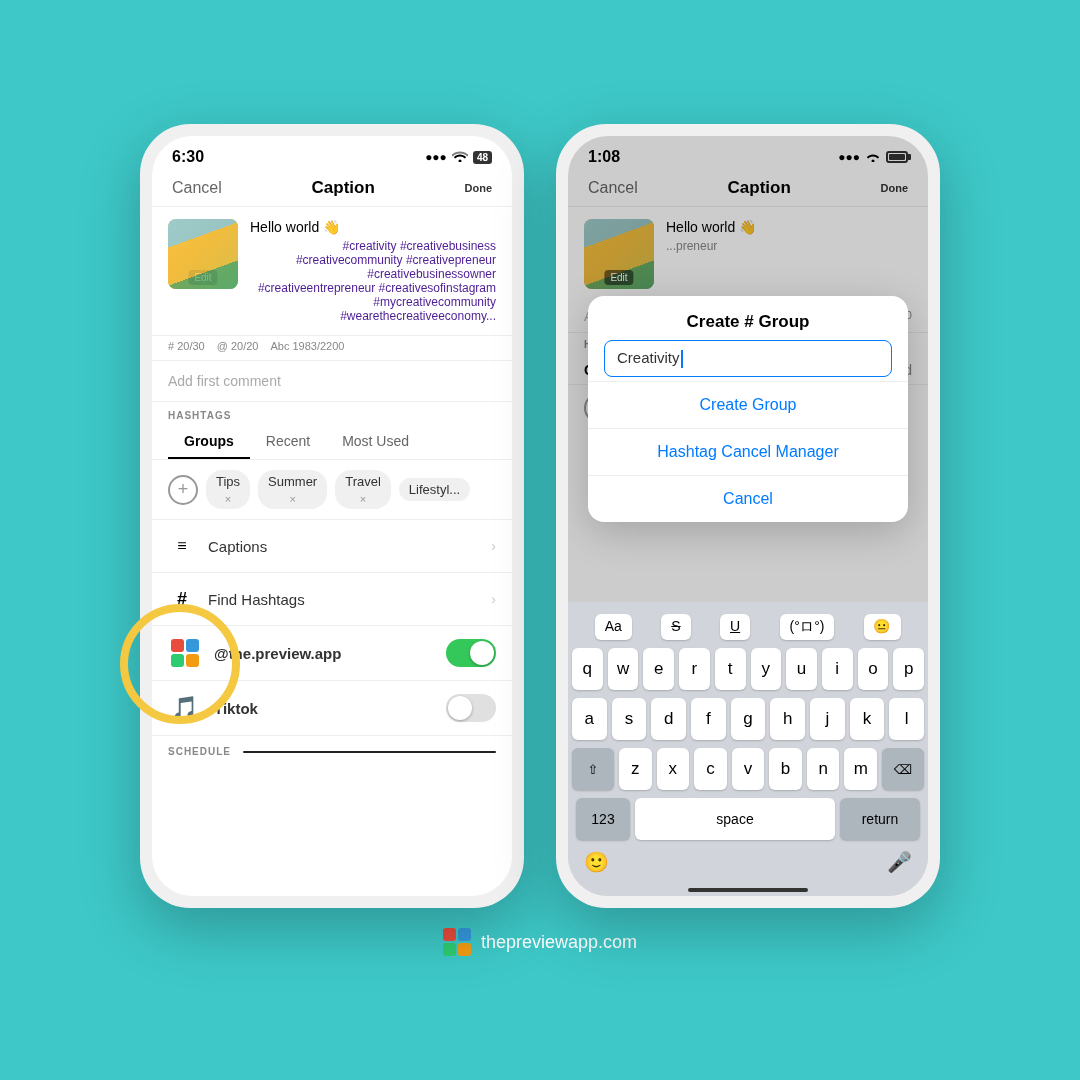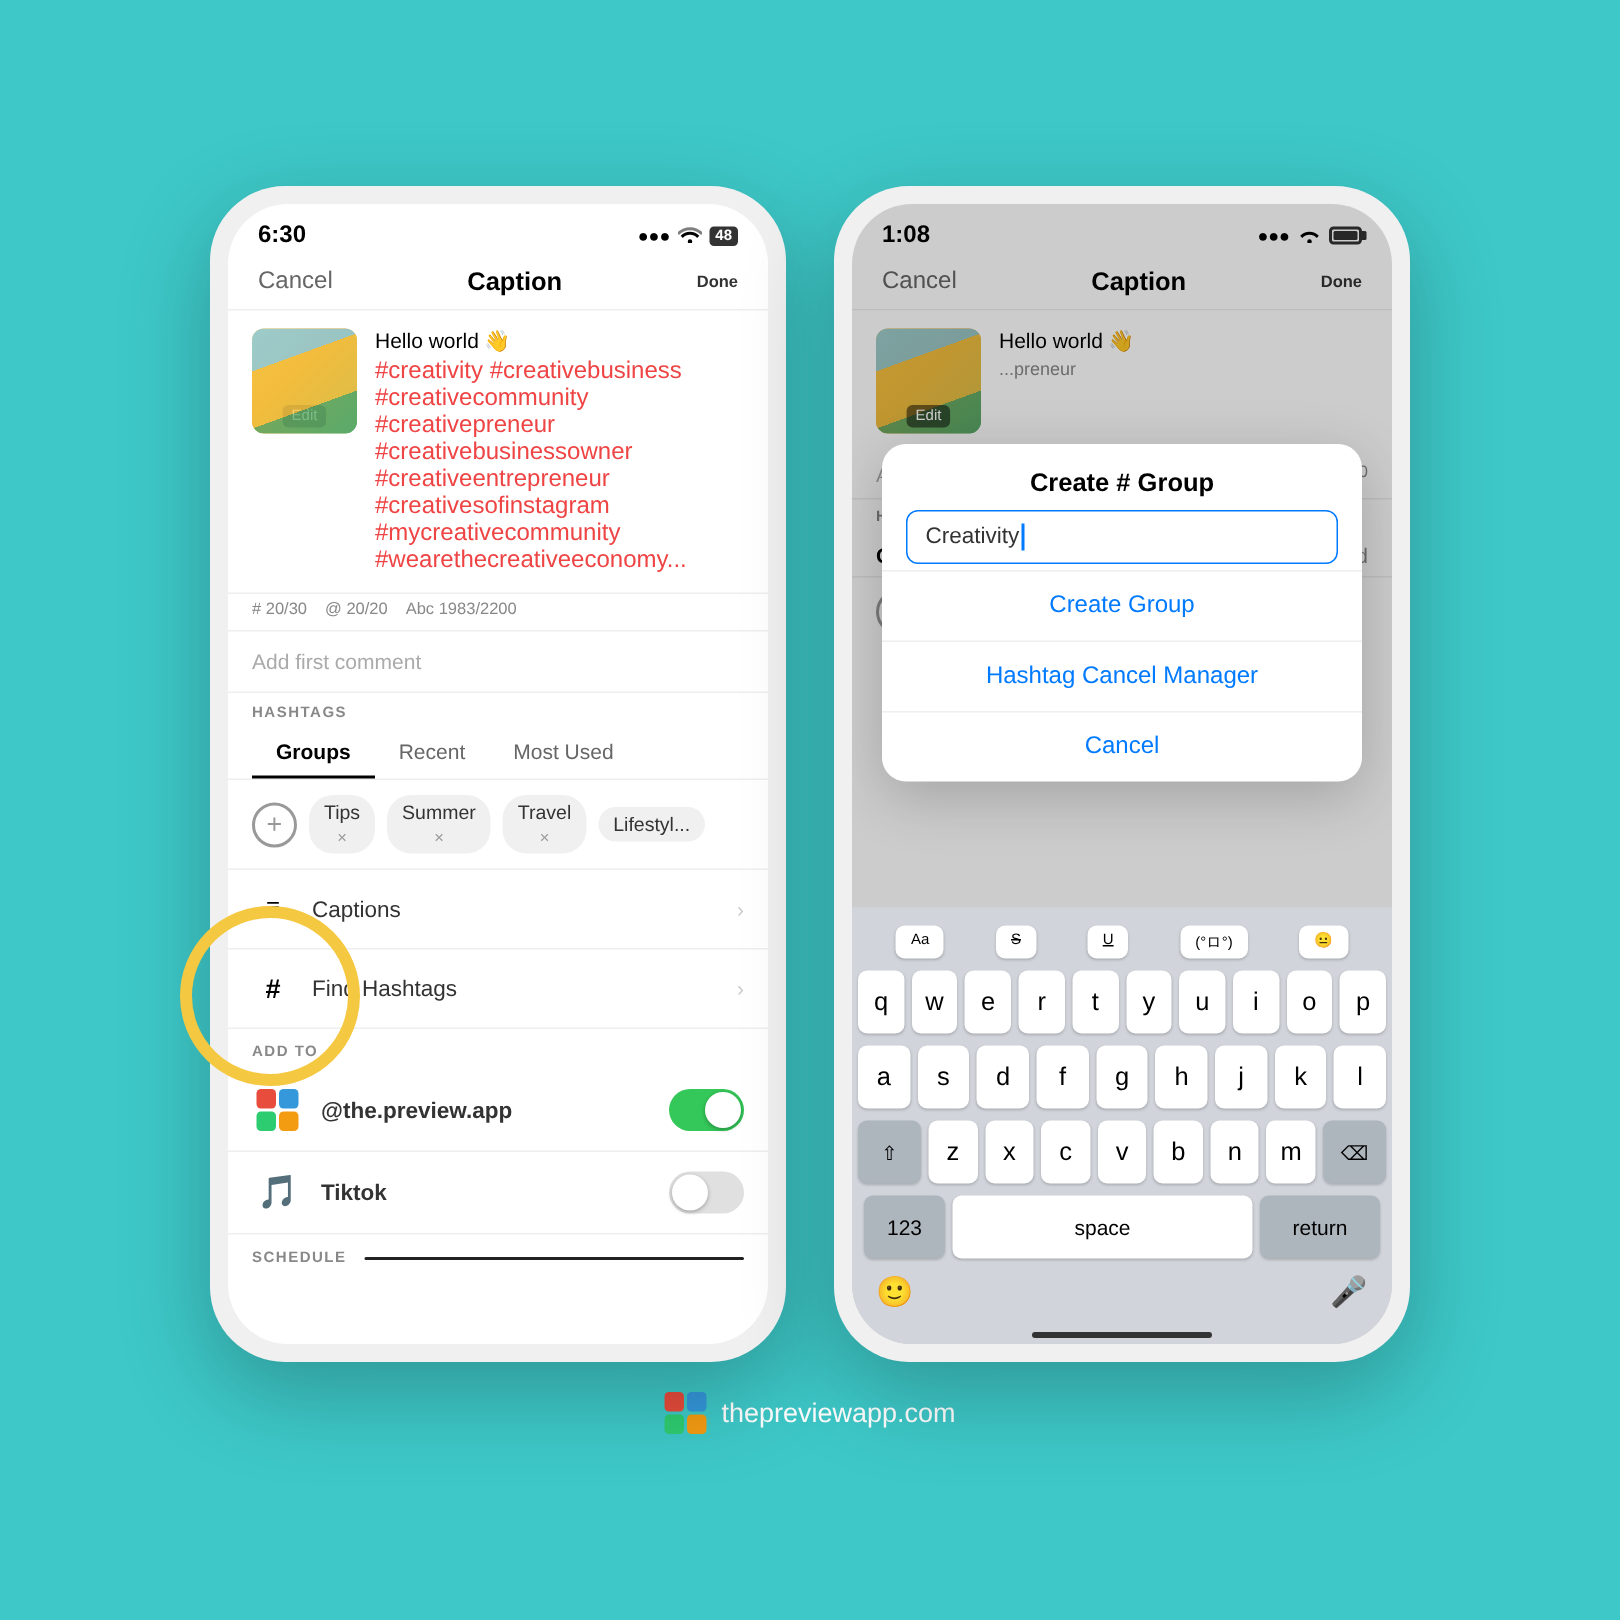--- a/index.html
+++ b/index.html
@@ -88,21 +88,21 @@
       bottom: 4px;
       left: 50%;
       transform: translateX(-50%);
       background: rgba(0,0,0,0.5);
       color: #fff;
       font-size: 10px;
       padding: 2px 6px;
       border-radius: 4px;
     }
     .caption-hello { font-size: 14px; margin-bottom: 4px; }
-    .caption-hashtags { color: #ef4444; font-size: 16px; }
+    .caption-hashtags { color: #4c1d95; font-size: 12px; text-align: right; }
     .caption-stats {
       display: flex;
       gap: 12px;
       font-size: 11px;
       color: #888;
       padding: 4px 16px 8px;
       border-bottom: 1px solid #eee;
     }
 
     
@@ -328,21 +328,21 @@
     .keyboard-toolbar {
       display: flex;
       justify-content: space-around;
       padding: 4px 8px 8px;
       background: #d1d5db;
     }
     .keyboard-tool-btn {
       padding: 4px 10px;
       background: #fff;
       border-radius: 6px;
-      font-size: 10px;
+      font-size: 14px;
       box-shadow: 0 1px 2px rgba(0,0,0,0.2);
     }
     .keyboard-row {
       display: flex;
       justify-content: center;
       gap: 5px;
       margin-bottom: 8px;
     }
     .key {
       background: #fff;
@@ -503,21 +503,20 @@
         <span class="menu-text">Captions</span>
         <span class="menu-chevron">›</span>
       </div>
       <div class="menu-row">
         <div class="menu-icon" style="font-size:18px;font-weight:700;">#</div>
         <span class="menu-text">Find Hashtags</span>
         <span class="menu-chevron">›</span>
       </div>
 
       <div class="add-to-section">
-        <div class="add-to-label">ADD TO</div>
         <div class="toggle-row">
           <div class="toggle-icon">
 
             <div style="display:grid;grid-template-columns:1fr 1fr;gap:2px;width:28px;height:28px;">
               <div style="background:#e74c3c;border-radius:3px;"></div>
               <div style="background:#3498db;border-radius:3px;"></div>
               <div style="background:#2ecc71;border-radius:3px;"></div>
               <div style="background:#f39c12;border-radius:3px;"></div>
             </div>
           </div>

